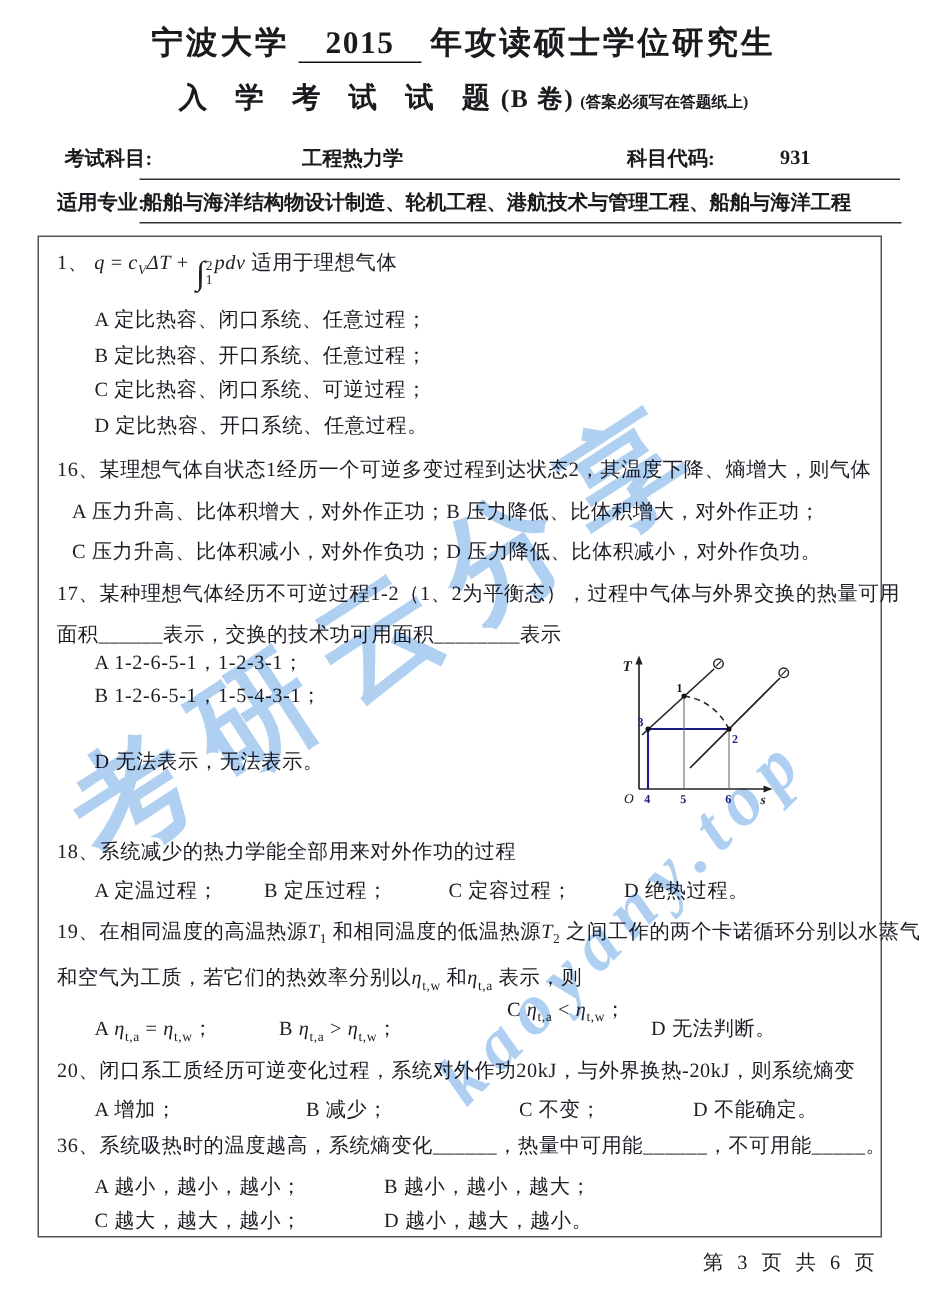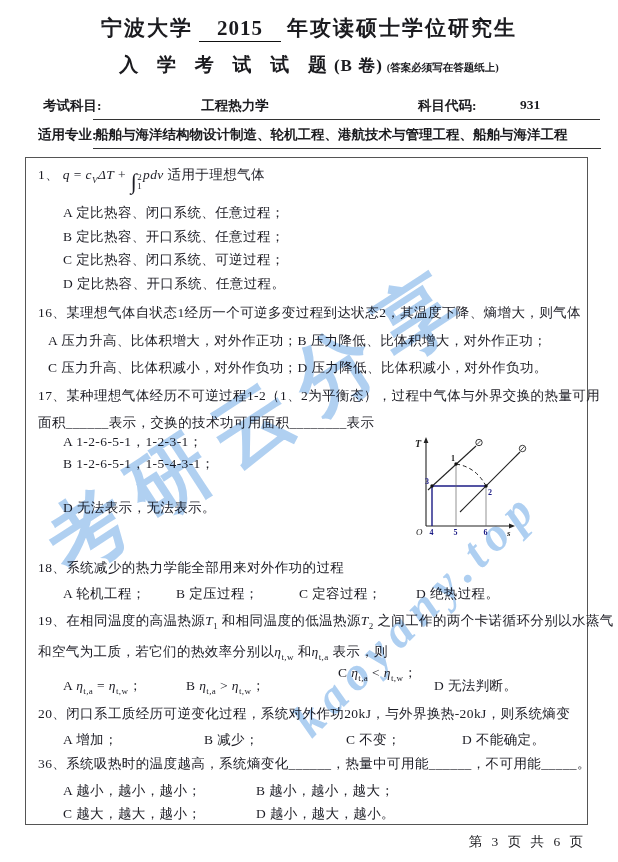--- a/index.html
+++ b/index.html
@@ -111,21 +111,21 @@
     <text x="43" y="27" font-size="8" font-weight="bold" fill="#111">1</text>
     <text x="80" y="61" font-size="8" font-weight="bold" fill="#1b1b85">2</text>
     <text x="17" y="50" font-size="8" font-weight="bold" fill="#1b1b85">3</text>
     <text x="21.5" y="101" font-size="8" font-weight="bold" fill="#1b1b85">4</text>
     <text x="45.5" y="101" font-size="8" font-weight="bold" fill="#1b1b85">5</text>
     <text x="75.5" y="101" font-size="8" font-weight="bold" fill="#1b1b85">6</text>
   </svg>
 
   <div class="line" style="top:401px;left:12px;">18、系统减少的热力学能全部用来对外作功的过程</div>
   <div>
-    <span class="line" style="top:427px;left:37px;">A 轮机工程；</span>
+    <span class="line" style="top:427px;left:37px;">A 定温过程；</span>
     <span class="line" style="top:427px;left:150px;">B 定压过程；</span>
     <span class="line" style="top:427px;left:273px;">C 定容过程；</span>
     <span class="line" style="top:427px;left:390px;">D 绝热过程。</span>
   </div>
 
   <div class="line" style="top:454px;left:12px;">
     <span>19、在相同温度的高温热源</span><i>T</i><sub class="small">1</sub><span> 和相同温度的低温热源</span><i>T</i><sub class="small">2</sub><span> 之间工作的两个卡诺循环分别以水蒸气</span>
   </div>
   <div class="line" style="top:485px;left:12px;">
     <span>和空气为工质，若它们的热效率分别以</span><i>η</i><sub class="small">t,w</sub><span> 和</span><i>η</i><sub class="small">t,a</sub><span> 表示，则</span>

